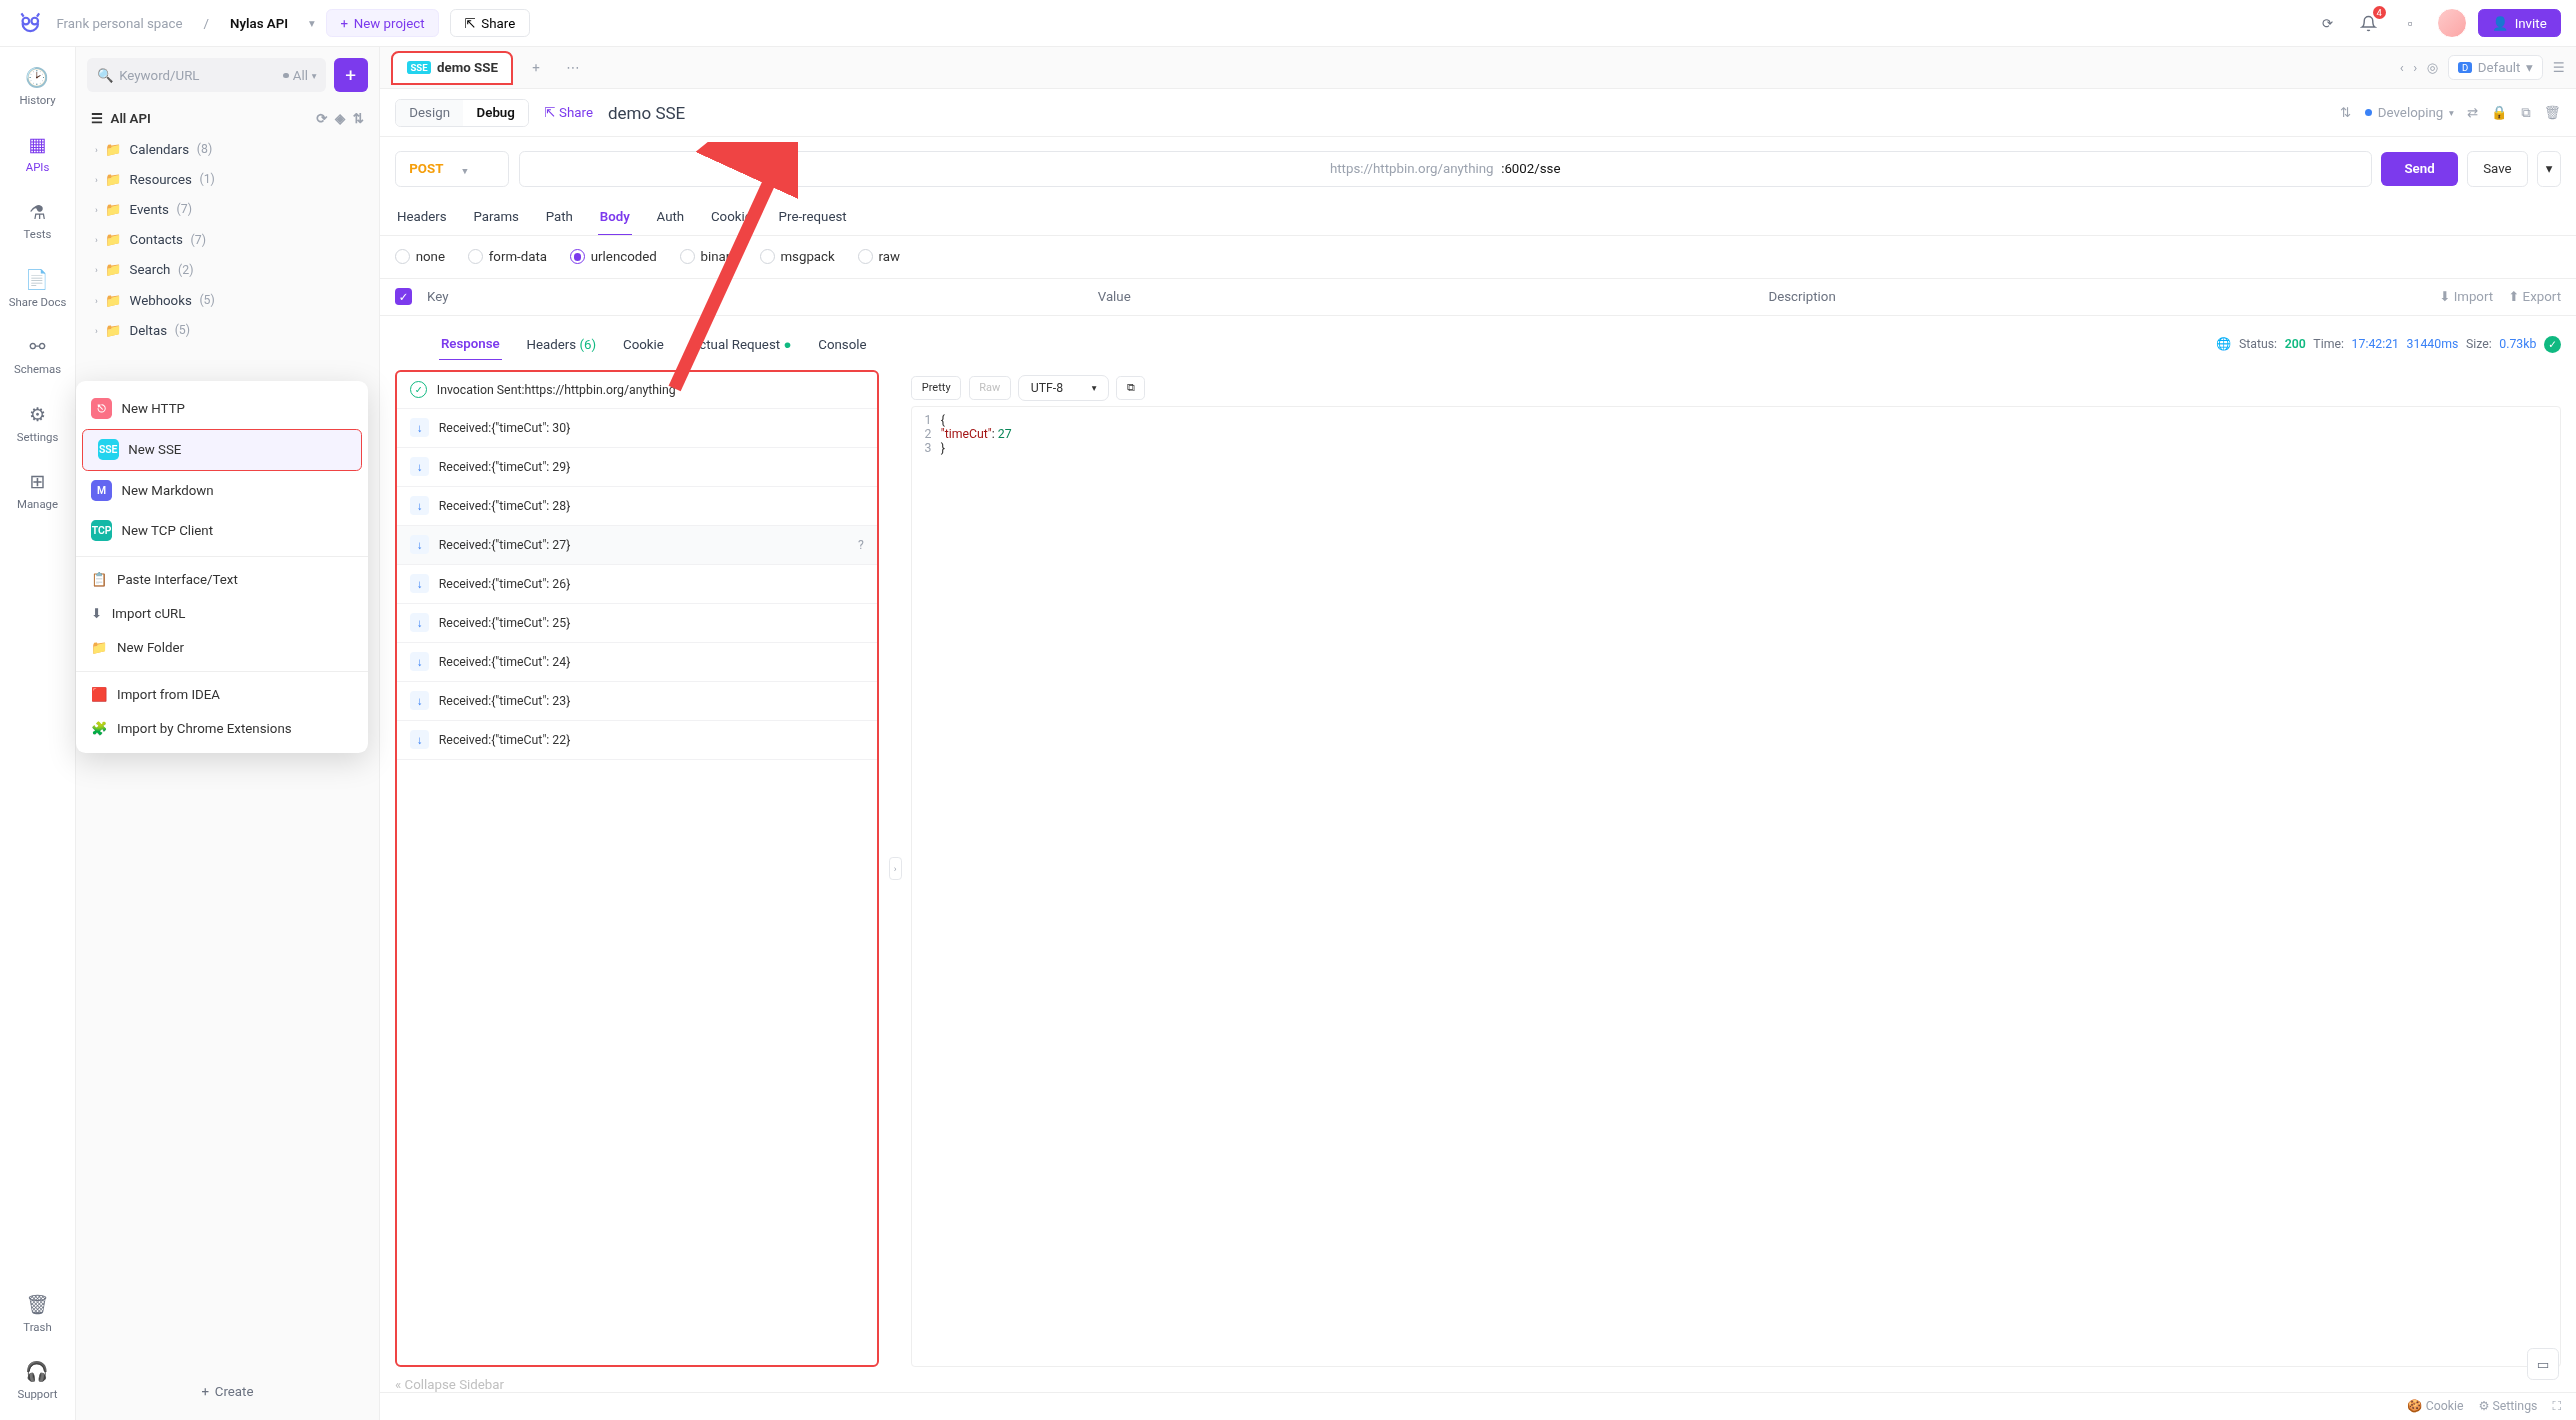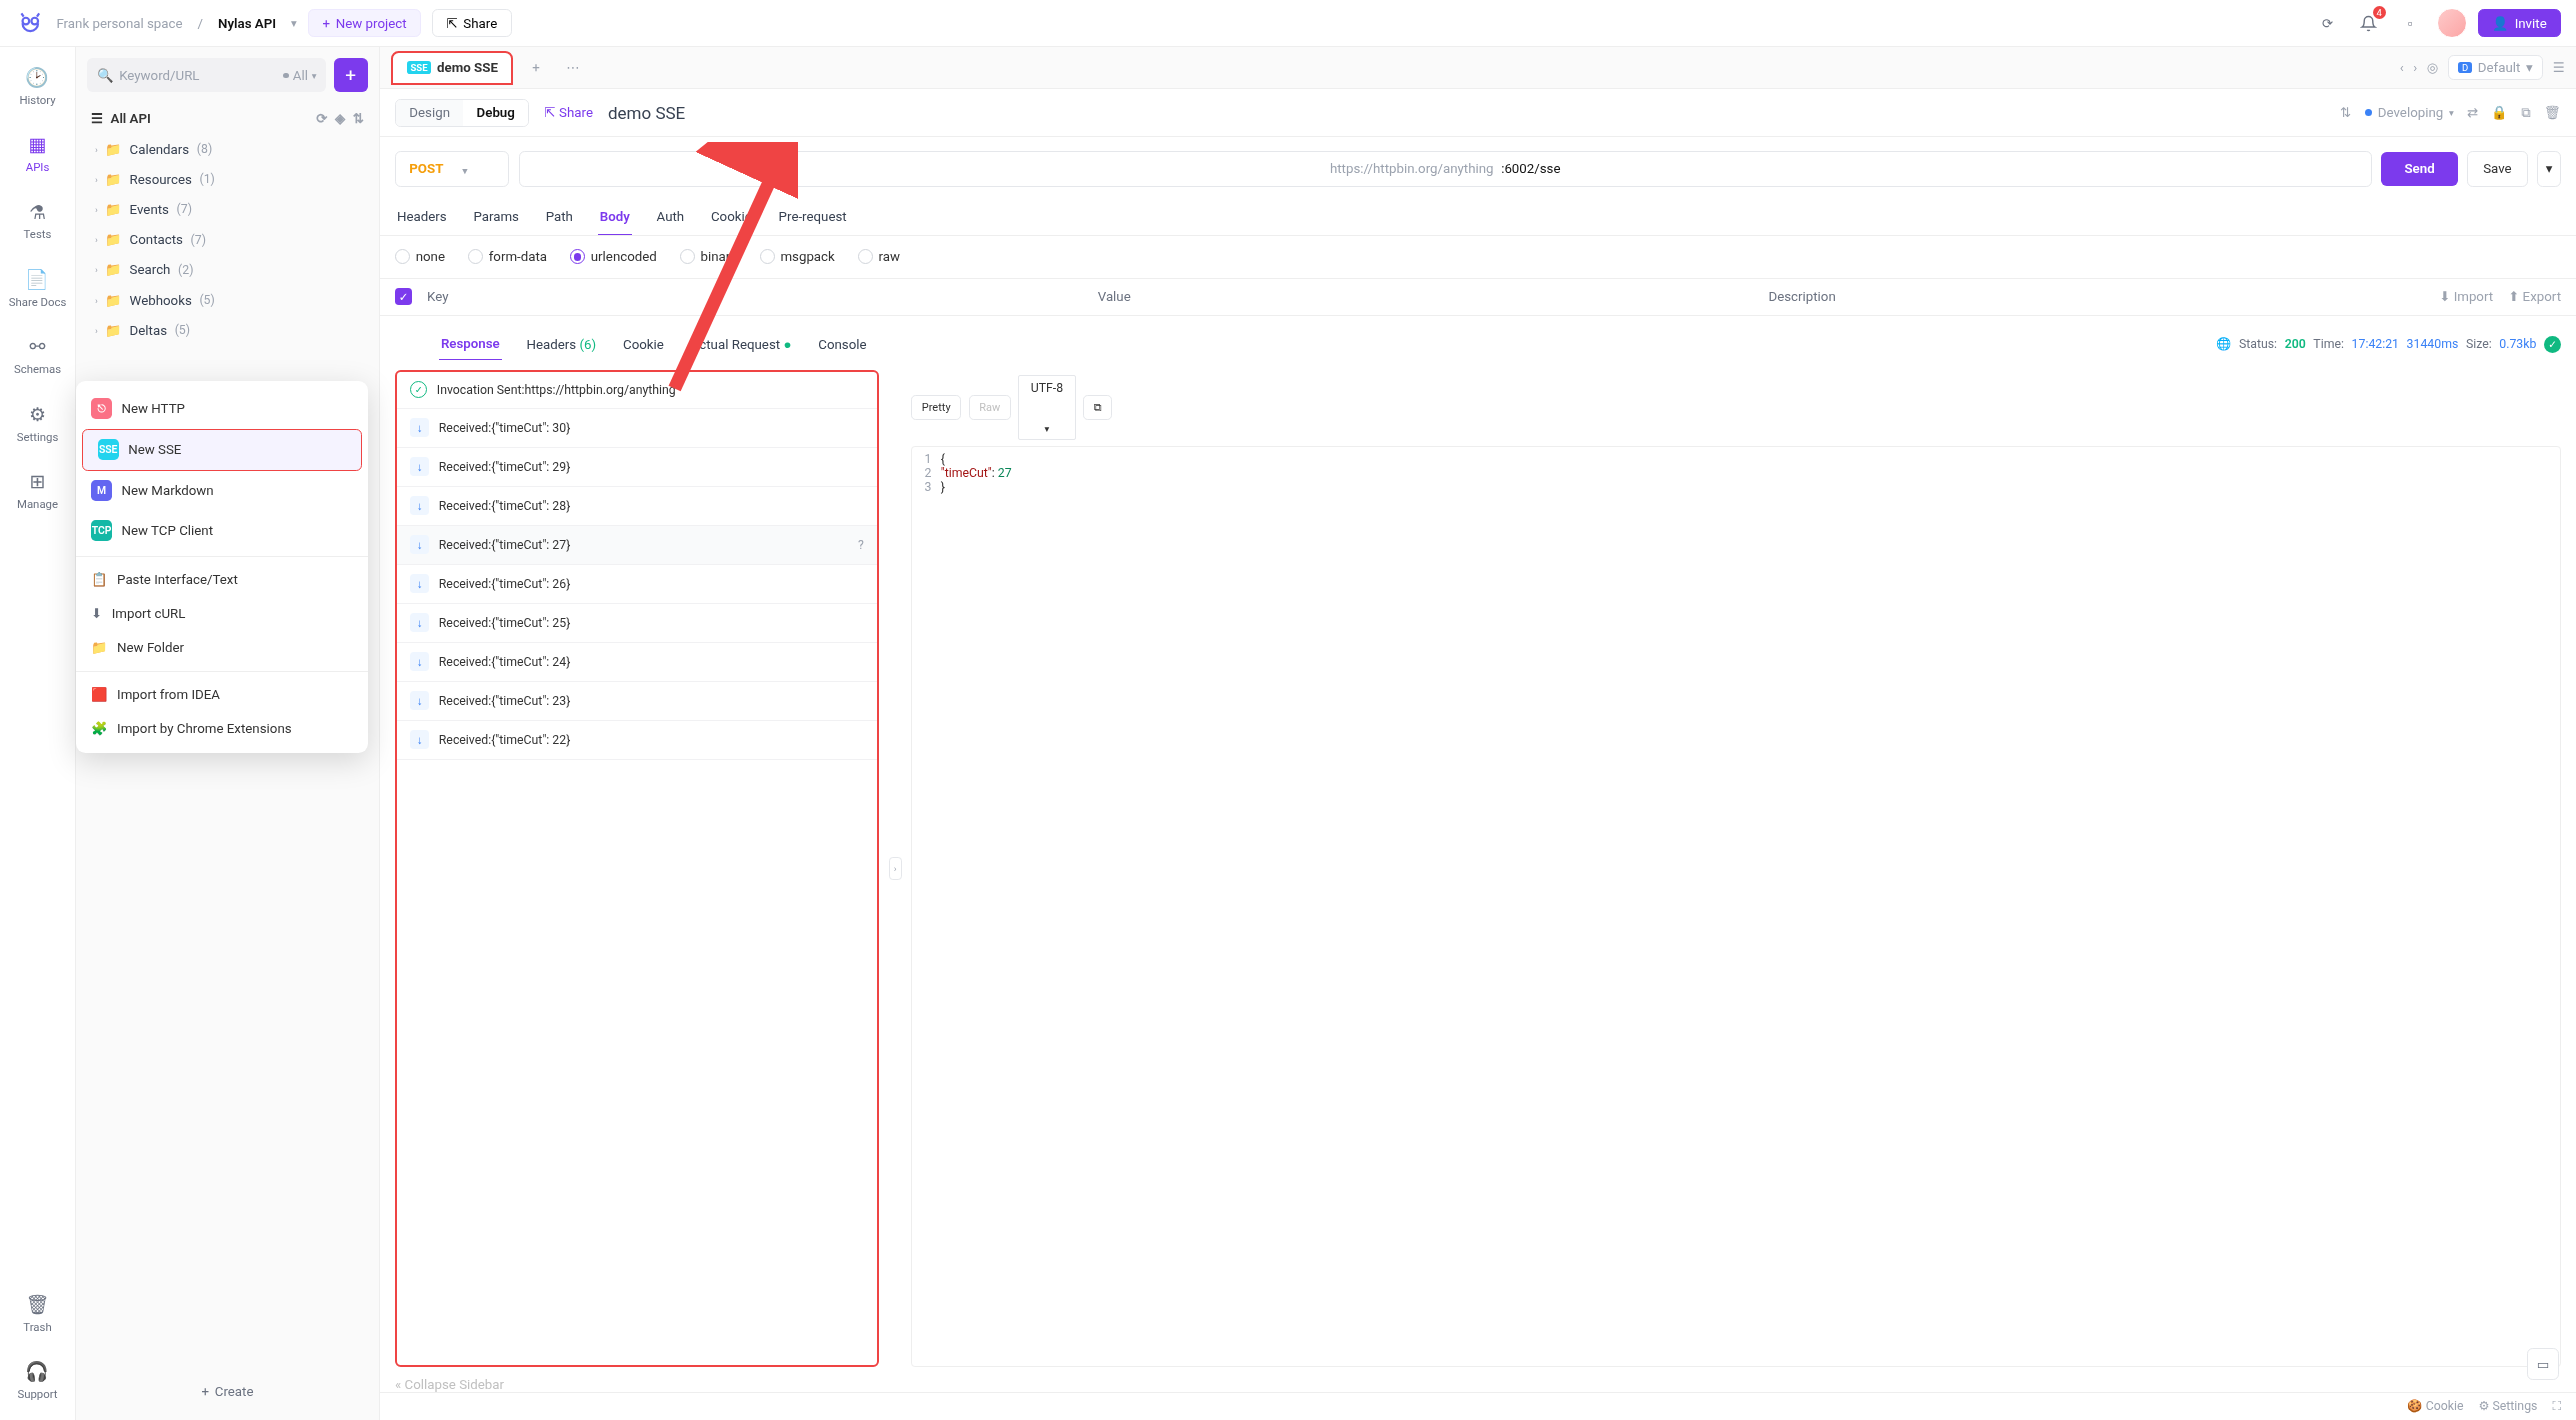--- a/index.html
+++ b/index.html
@@ -2,21 +2,21 @@
 <html style="font-size:15px"><head>
 <meta charset="utf-8">
 <style>
 * { margin: 0; padding: 0; box-sizing: border-box; font-family: -apple-system, BlinkMacSystemFont, "Segoe UI", Roboto, sans-serif; }
 body { background: #fff; color: #333; font-size: 13.3px; overflow: hidden; }
 .app { display: flex; flex-direction: column; height: 100vh; }
 
 
 .header { height: 47px; display: flex; align-items: center; padding: 0 15px; border-bottom: 0.9px solid #eee; gap: 11.4px; }
 .logo { width: 30px; height: 30px; display: flex; align-items: center; justify-content: center; color: #6366f1; }
-.breadcrumb { display: flex; align-items: center; gap: 15px; color: #9ca3af; }
+.breadcrumb { display: flex; align-items: center; gap: 21px; color: #9ca3af; }
 .breadcrumb .current { color: #111; font-weight: 600; }
 .chevron-down { font-size: 11.4px; color: #9ca3af; }
 .header-spacer { flex: 1; }
 .btn { padding: 5.7px 13.3px; border-radius: 5.7px; border: 0.9px solid #e5e7eb; background: #fff; cursor: pointer; font-size: 13.3px; display: inline-flex; align-items: center; gap: 5.7px; }
 .btn-purple-light { background: #f5f3ff; color: #7c3aed; border-color: #ede9fe; }
 .btn-purple { background: #7c3aed; color: #fff; border-color: #7c3aed; }
 .icon-btn { width: 30px; height: 30px; display: inline-flex; align-items: center; justify-content: center; border-radius: 5.7px; cursor: pointer; color: #6b7280; position: relative; }
 .badge-count { position: absolute; top: -1.9px; right: -1.9px; background: #ef4444; color: #fff; border-radius: 7.6px; font-size: 9.5px; padding: 0 3.8px; min-width: 13.3px; text-align: center; line-height: 13.3px; }
 .avatar { width: 30px; height: 30px; border-radius: 50%; background: linear-gradient(135deg, #fecaca, #fca5a5); border: 1.9px solid #fff; }
 
@@ -119,21 +119,21 @@
 .event-row.selected { background: #f9fafb; }
 .event-icon-ok { width: 17px; height: 17px; border: 1.9px solid #10b981; border-radius: 50%; color: #10b981; display: inline-flex; align-items: center; justify-content: center; font-size: 9.5px; }
 .event-icon-dl { width: 19px; height: 19px; background: #eff6ff; color: #3b82f6; border-radius: 3.8px; display: inline-flex; align-items: center; justify-content: center; font-size: 11.4px; }
 .event-help { margin-left: auto; color: #9ca3af; }
 .divider-handle { width: 13.3px; display: flex; align-items: center; justify-content: center; color: #9ca3af; border: 0.9px solid #e5e7eb; border-radius: 3.8px; font-size: 9.5px; align-self: center; height: 23px; cursor: pointer; }
 
 .json-panel { flex: 1; display: flex; flex-direction: column; }
 .json-toolbar { display: flex; gap: 7.6px; padding: 5.7px 0; align-items: center; }
 .tb-btn { border: 0.9px solid #e5e7eb; padding: 4.7px 9.5px; border-radius: 4.7px; background: #fff; font-size: 11px; cursor: pointer; }
 .tb-btn.disabled { color: #c0c0c0; }
-.enc-select { border: 0.9px solid #e5e7eb; padding: 4.7px 11.4px; border-radius: 2px; display: flex; align-items: center; gap: 28.5px; font-size: 12.3px; flex-direction: column; }
+.enc-select { border: 0.9px solid #e5e7eb; padding: 4.7px 11.4px; border-radius: 7px; display: flex; align-items: center; gap: 28.5px; font-size: 12.3px; }
 .json-code { flex: 1; border: 0.9px solid #eee; border-radius: 3.8px; font-family: Menlo, monospace; font-size: 12.3px; padding: 5.7px 0; }
 .json-line { display: flex; }
 .json-gutter { width: 28.5px; text-align: right; color: #9ca3af; padding-right: 9.5px; }
 .json-content { flex: 1; }
 .json-key { color: #a31515; }
 .json-num { color: #098658; }
 
 .footer { height: 28.5px; border-top: 0.9px solid #eee; display: flex; align-items: center; padding: 0 15px; gap: 15px; color: #9ca3af; font-size: 12.3px; }
 .footer .spacer { flex: 1; }
 .collapse-hint { color: #c0c0c0; padding-left: 15px; }

